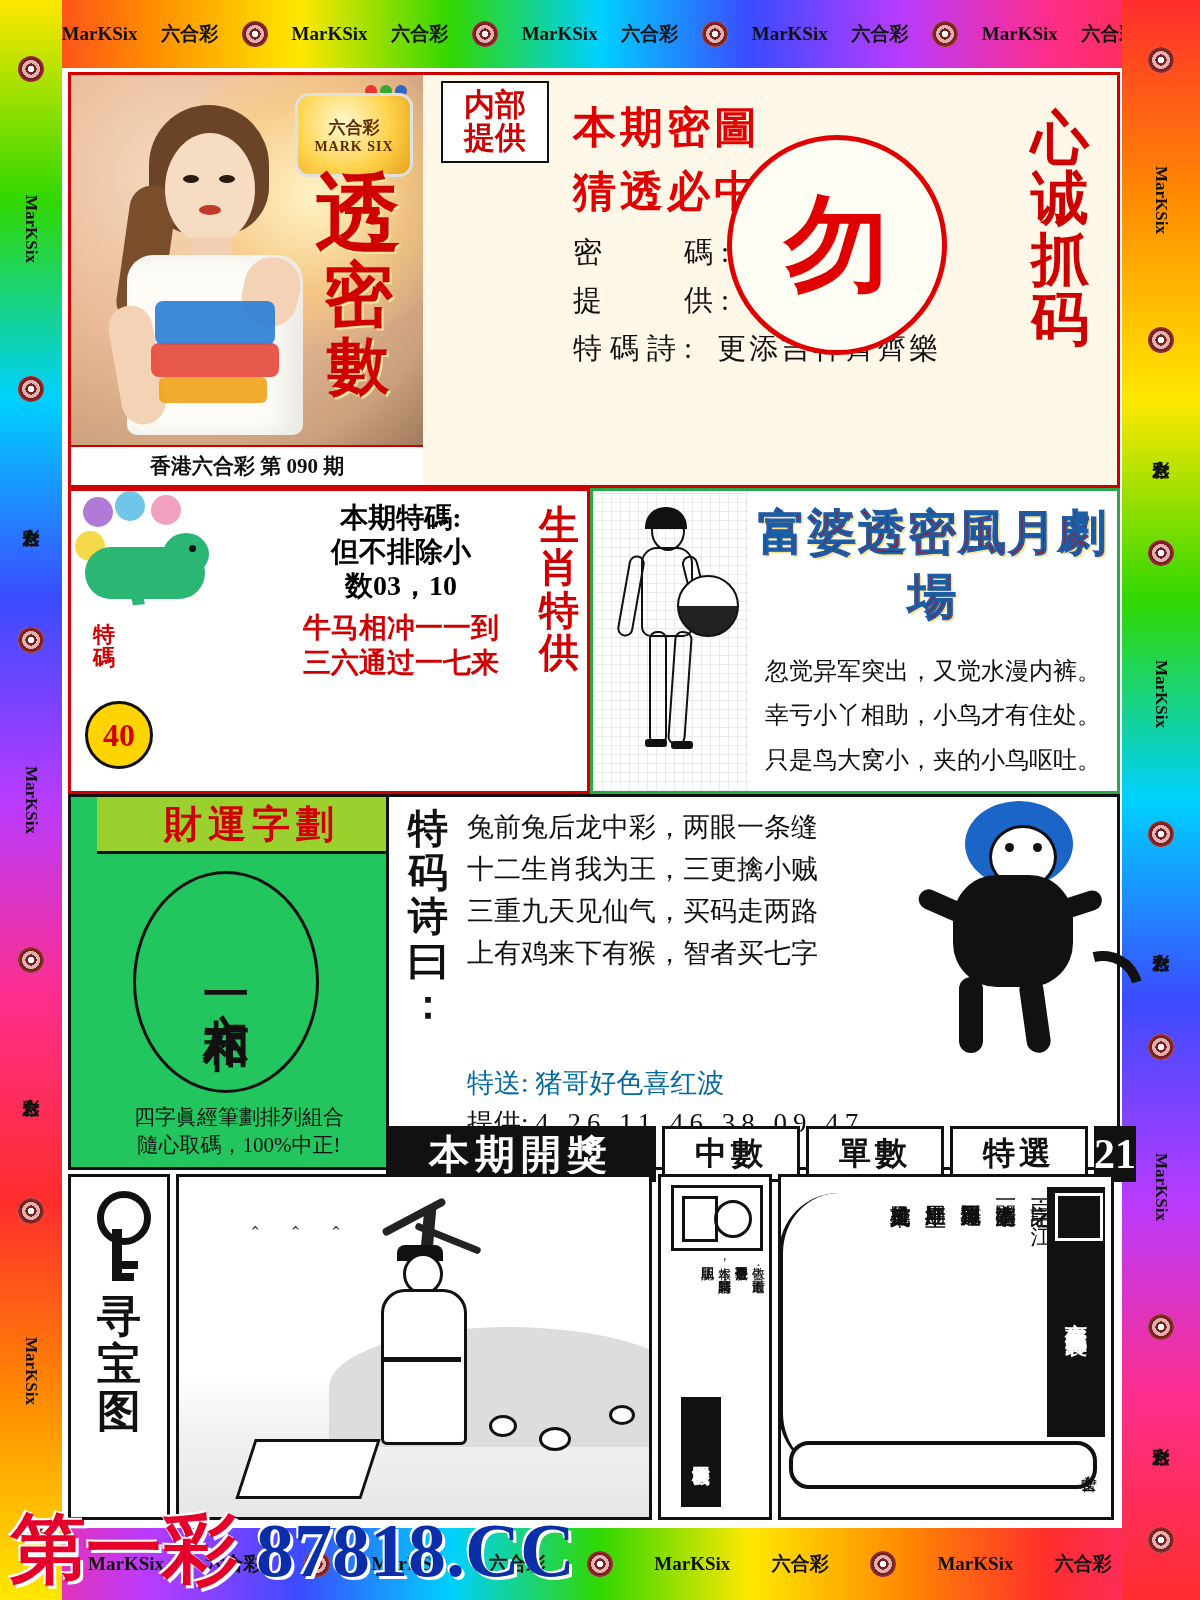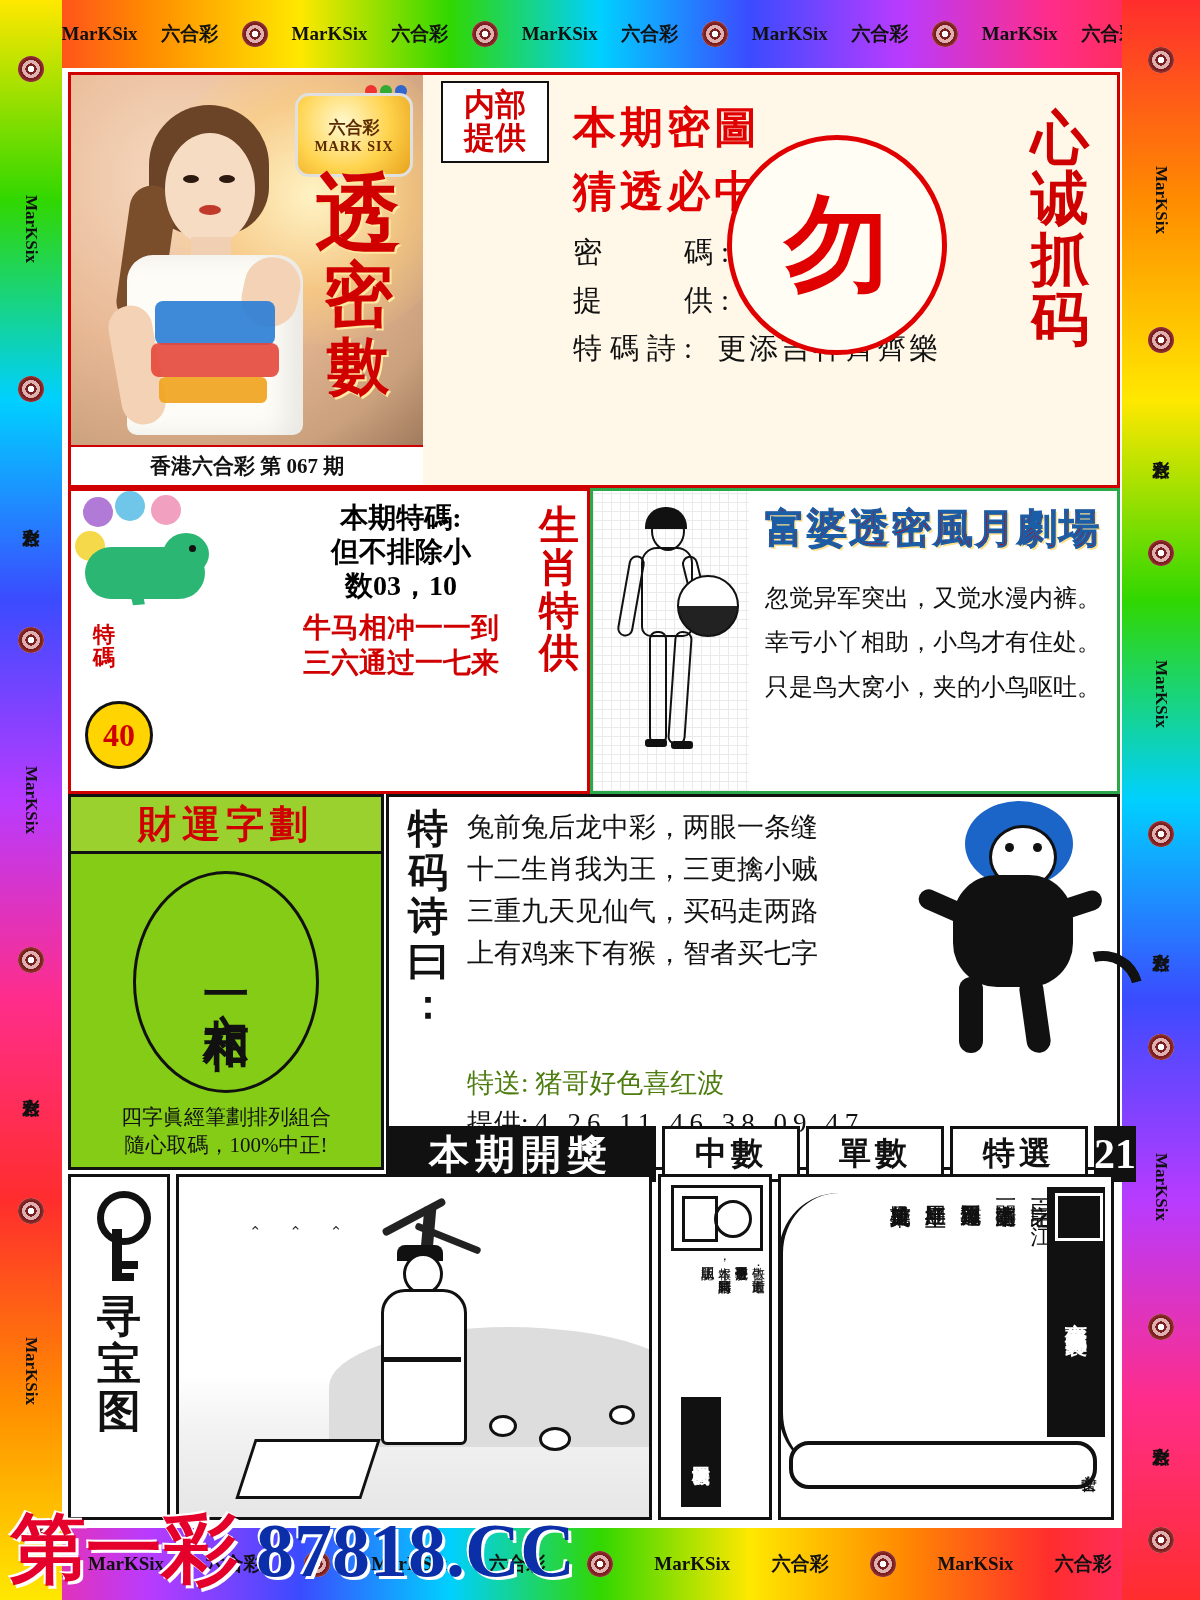--- a/index.html
+++ b/index.html
@@ -120,39 +120,39 @@
   .lady .hair{position:absolute;left:30px;top:-4px;width:42px;height:22px;border-radius:20px 20px 0 0;background:#111;}
   .lady .tors{position:absolute;left:26px;top:36px;width:48px;height:86px;border:2px solid #111;border-radius:16px 16px 10px 10px;}
   .lady .legL{position:absolute;left:34px;top:120px;width:14px;height:110px;border:2px solid #111;border-radius:8px;}
   .lady .legR{position:absolute;left:56px;top:120px;width:14px;height:110px;border:2px solid #111;border-radius:8px;transform:rotate(4deg);}
   .lady .armL{position:absolute;left:8px;top:44px;width:12px;height:78px;border:2px solid #111;border-radius:8px;transform:rotate(10deg);}
   .lady .armR{position:absolute;left:74px;top:44px;width:12px;height:70px;border:2px solid #111;border-radius:8px;transform:rotate(-14deg);}
   .ball{position:absolute;left:62px;top:64px;width:58px;height:58px;border-radius:50%;border:2px solid #111;
     background:linear-gradient(180deg,#fff 0 50%,#222 50% 100%);}
   .shoe{position:absolute;width:22px;height:8px;background:#111;border-radius:3px;}
   .sec3-right{position:relative;flex:1;padding:6px 8px;}
-  .sec3-title{font-family:"Liberation Serif",serif;font-size:40px;font-weight:bold;color:#d10000;text-align:center;
+  .sec3-title{font-family:"Liberation Serif",serif;font-size:48px;font-weight:bold;color:#d10000;text-align:center;
     -webkit-text-stroke:1px #1a5ea8;text-shadow:2px 2px 0 #ffe08a;letter-spacing:2px;margin-top:4px;}
   .poem{margin-top:20px;font-family:"Liberation Serif",serif;font-size:24px;color:#111;line-height:1.85;text-align:center;}
 
   
   .sec4{position:absolute;left:6px;top:726px;width:1046px;height:370px;}
-  .cy-box{position:absolute;left:0;top:0;width:310px;height:370px;border:3px solid #111;background:#84cc16;}
+  .cy-box{position:absolute;left:0;top:0;width:310px;height:370px;border:3px solid #111;background:#22c55e;padding-left:26px;}
   .cy-head{height:54px;background:#9ad12e;border-bottom:3px solid #111;display:flex;align-items:center;justify-content:center;
     font-family:"Liberation Serif",serif;font-size:38px;font-weight:bold;color:#d10000;letter-spacing:6px;}
   .oval{position:absolute;left:62px;top:74px;width:180px;height:216px;border:3px solid #111;border-radius:50%;
     display:flex;align-items:center;justify-content:center;}
   .oval span{writing-mode:vertical-rl;font-family:"Liberation Serif",serif;font-size:46px;font-weight:bold;color:#111;letter-spacing:6px;}
   .cy-foot{position:absolute;left:0;bottom:8px;width:100%;text-align:center;font-family:"Liberation Serif",serif;font-size:21px;color:#111;line-height:1.3;}
 
   .pm-box{position:absolute;left:318px;top:0;width:728px;height:370px;border:3px solid #111;background:#fff;}
   .pm-vert{position:absolute;left:6px;top:10px;width:66px;text-align:center;}
   .pm-vert span{display:block;font-family:"Liberation Serif",serif;font-size:40px;font-weight:bold;color:#111;line-height:1.1;}
   .pm-lines{position:absolute;left:78px;top:10px;width:560px;font-family:"Liberation Serif",serif;font-size:27px;color:#111;line-height:1.55;}
-  .pm-send{position:absolute;left:78px;top:268px;font-family:"Liberation Serif",serif;font-size:27px;color:#4d7c0f;}
+  .pm-send{position:absolute;left:78px;top:268px;font-family:"Liberation Serif",serif;font-size:27px;color:#0369a1;}
   .pm-give{position:absolute;left:78px;top:308px;font-family:"Liberation Serif",serif;font-size:27px;color:#111;}
   .pm-give .nums{letter-spacing:6px;}
   .monkey{position:absolute;right:4px;top:4px;width:200px;height:260px;}
   .monkey .head{position:absolute;left:52px;top:0;width:108px;height:86px;border-radius:50%;background:#1b64c8;}
   .monkey .face{position:absolute;left:76px;top:24px;width:62px;height:58px;border-radius:50%;background:#fff;border:3px solid #111;}
   .monkey .eye{position:absolute;width:9px;height:9px;border-radius:50%;background:#111;top:42px;}
   .monkey .torso{position:absolute;left:40px;top:74px;width:120px;height:112px;border-radius:44px;background:#111;}
   .monkey .armA{position:absolute;left:4px;top:96px;width:58px;height:20px;border-radius:12px;background:#111;transform:rotate(24deg);}
   .monkey .armB{position:absolute;left:128px;top:96px;width:62px;height:20px;border-radius:12px;background:#111;transform:rotate(-18deg);}
   .monkey .legA{position:absolute;left:46px;top:176px;width:24px;height:76px;border-radius:14px;background:#111;}
@@ -332,21 +332,21 @@
         <div class="logo-badge">
           <div class="cn">六合彩</div>
           <div class="en">MARK SIX</div>
         </div>
         <div class="tou-mi-shu">
           <div class="tms1">透</div>
           <div class="tms2">密</div>
           <div class="tms3">數</div>
         </div>
         <div class="side-vert">香港富婆網</div>
-        <div class="photo-caption">香港六合彩 第 067 期</div>
+        <div class="photo-caption">香港六合彩 第 090 期</div>
       </div>
 
       <div class="midpanel">
         <div class="inner-badge">
           <span>内部</span>
           <span>提供</span>
         </div>
         <div class="headline">本期密圖</div>
         <div class="headline2">猜透必中</div>
 

